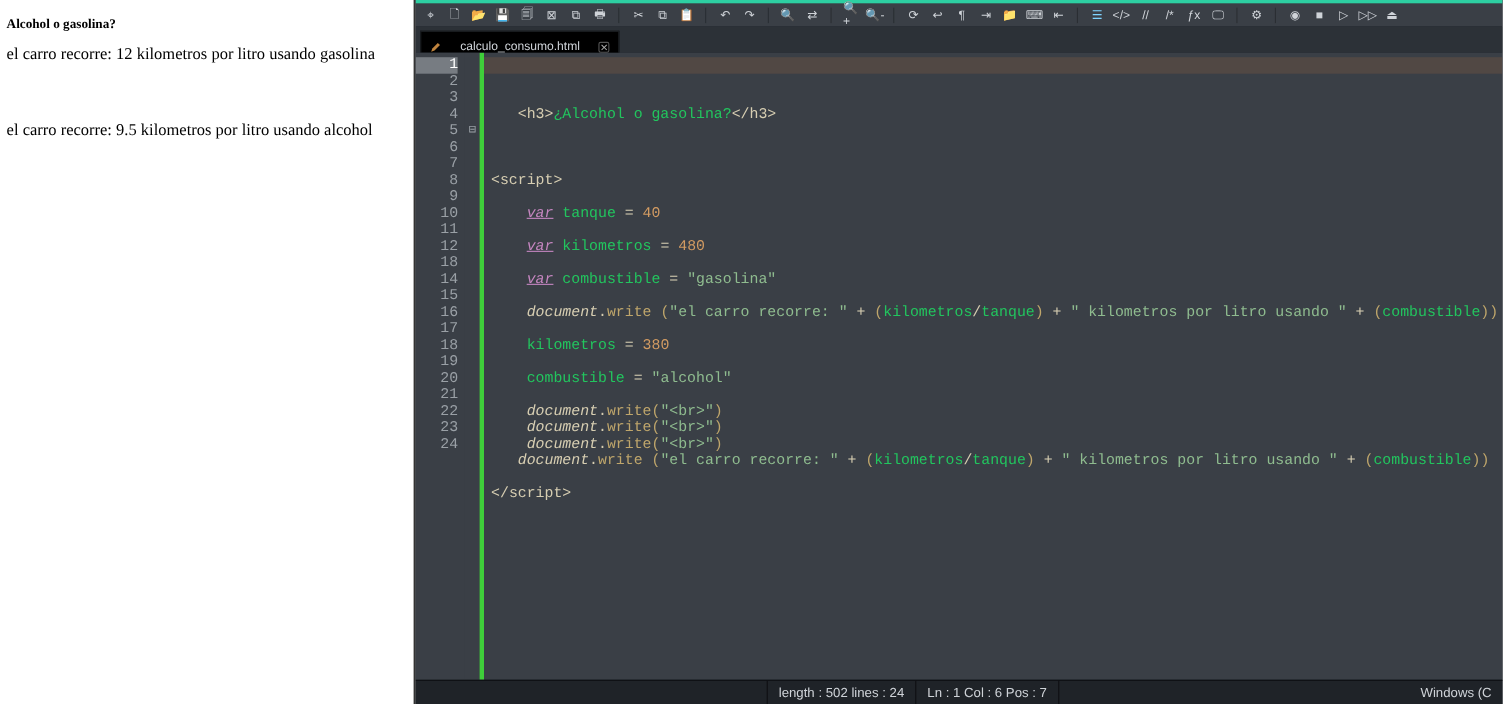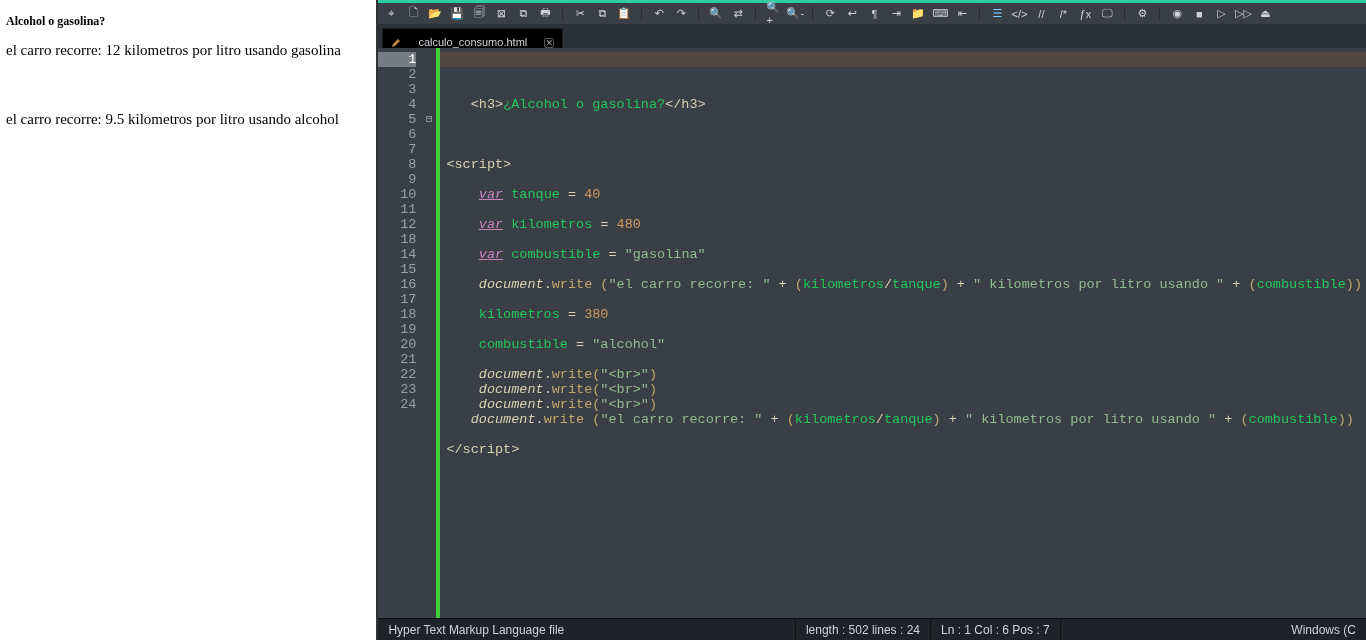--- a/index.html
+++ b/index.html
@@ -243,21 +243,20 @@
         <div></div>
         <div></div>
       </div>
     <div class="change-col"></div>
     <div class="code" id="code">
       <div class="caret-bg"></div>
     <div class="ln"><span>   </span><span class="tag">&lt;h3&gt;</span><span class="nm">¿Alcohol o gasolina?</span><span class="tag">&lt;/h3&gt;</span></div><div class="ln"></div><div class="ln"></div><div class="ln"></div><div class="ln"><span class="tag">&lt;script&gt;</span></div><div class="ln"></div><div class="ln"><span>    </span><span class="kw">var</span><span class="nm"> tanque </span><span class="op">=</span><span> </span><span class="num">40</span></div><div class="ln"></div><div class="ln"><span>    </span><span class="kw">var</span><span class="nm"> kilometros </span><span class="op">=</span><span> </span><span class="num">480</span></div><div class="ln"></div><div class="ln"><span>    </span><span class="kw">var</span><span class="nm"> combustible </span><span class="op">=</span><span> </span><span class="str">"gasolina"</span></div><div class="ln"></div><div class="ln"><span class="obj">    document</span><span class="op">.</span><span class="func">write</span><span> </span><span class="paren">(</span><span class="str">"el carro recorre: "</span><span class="op"> + </span><span class="paren">(</span><span class="nm">kilometros</span><span class="op">/</span><span class="nm">tanque</span><span class="paren">)</span><span class="op"> + </span><span class="str">" kilometros por litro usando "</span><span class="op"> + </span><span class="paren">(</span><span class="nm">combustible</span><span class="paren">)</span><span class="paren">)</span></div><div class="ln"></div><div class="ln"><span class="nm">    kilometros </span><span class="op">=</span><span> </span><span class="num">380</span></div><div class="ln"></div><div class="ln"><span class="nm">    combustible </span><span class="op">=</span><span> </span><span class="str">"alcohol"</span></div><div class="ln"></div><div class="ln"><span class="obj">    document</span><span class="op">.</span><span class="func">write</span><span class="paren">(</span><span class="str">"&lt;br&gt;"</span><span class="paren">)</span></div><div class="ln"><span class="obj">    document</span><span class="op">.</span><span class="func">write</span><span class="paren">(</span><span class="str">"&lt;br&gt;"</span><span class="paren">)</span></div><div class="ln"><span class="obj">    document</span><span class="op">.</span><span class="func">write</span><span class="paren">(</span><span class="str">"&lt;br&gt;"</span><span class="paren">)</span></div><div class="ln"><span class="obj">   document</span><span class="op">.</span><span class="func">write</span><span> </span><span class="paren">(</span><span class="str">"el carro recorre: "</span><span class="op"> + </span><span class="paren">(</span><span class="nm">kilometros</span><span class="op">/</span><span class="nm">tanque</span><span class="paren">)</span><span class="op"> + </span><span class="str">" kilometros por litro usando "</span><span class="op"> + </span><span class="paren">(</span><span class="nm">combustible</span><span class="paren">)</span><span class="paren">)</span></div><div class="ln"></div><div class="ln"><span class="tag">&lt;</span><span class="tag">/script&gt;</span></div></div>
   </div>
 
   <div class="statusbar">
-    <div class="cell">Hyper Text Markup Language file</div>
     <div class="spacer"></div>
     <div class="divider"></div>
     <div class="cell">length : 502    lines : 24</div>
     <div class="divider"></div>
     <div class="cell">Ln : 1    Col : 6    Pos : 7</div>
     <div class="divider"></div>
     <div class="spacer"></div>
     <div class="cell">Windows (C</div>
   </div>
 </div>

